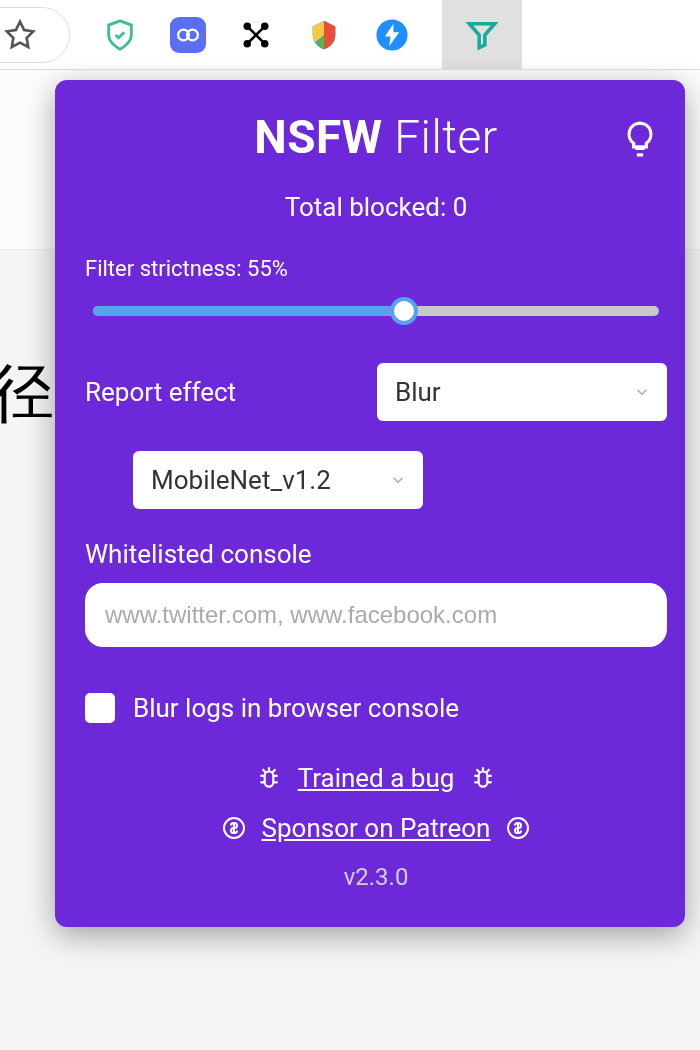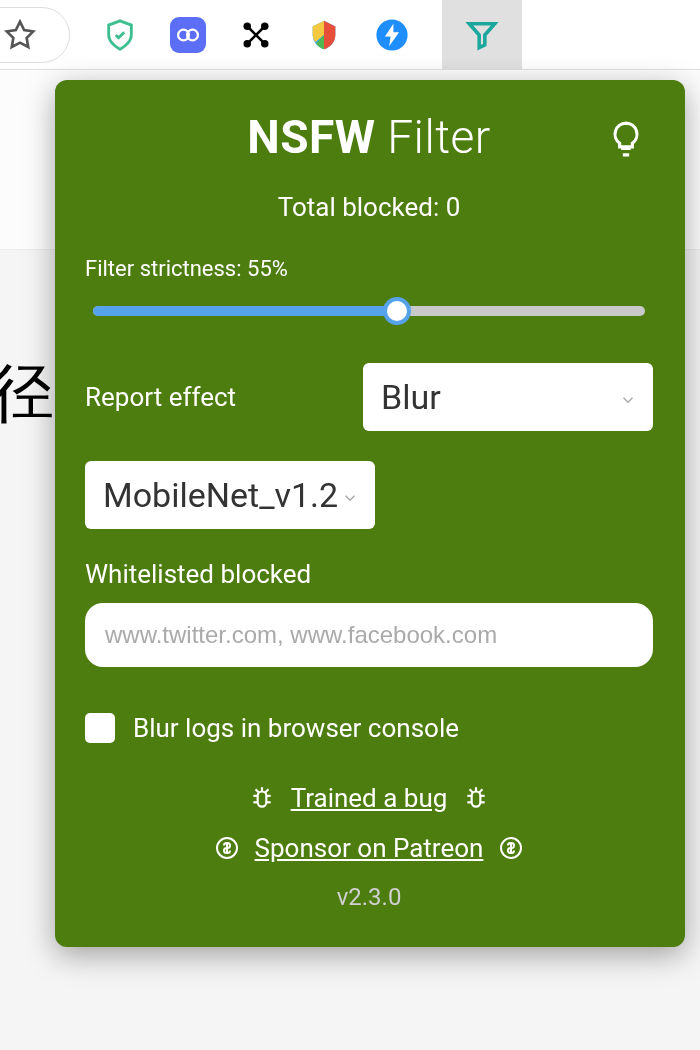--- a/index.html
+++ b/index.html
@@ -72,23 +72,23 @@
       left: -10px;
       font-size: 64px;
       color: #000;
     }
     .popup {
       position: absolute;
       top: 80px;
       left: 55px;
       right: 0;
       width: 630px;
-      background: #4d7c0f;
+      background: #6d28d9;
       border-radius: 12px;
-      padding: 30px 32px 36px 30px;
+      padding: 30px 18px 36px 30px;
       box-shadow: 0 8px 30px rgba(0,0,0,0.35);
       color: #fff;
     }
     .popup-header {
       position: relative;
       text-align: center;
       margin-bottom: 28px;
     }
     .popup-title {
       font-size: 46px;
@@ -151,23 +151,24 @@
       margin-bottom: 30px;
     }
     .form-row label {
       font-size: 26px;
     }
     .select {
       background: #fff;
       color: #333;
       border-radius: 6px;
       padding: 14px 48px 14px 18px;
-      font-size: 34px;
+      font-size: 26px;
       width: 290px;
       position: relative;
+      margin-left: 48px;
     }
     .select-caret {
       position: absolute;
       right: 16px;
       top: 50%;
       transform: translateY(-50%);
       color: #999;
     }
     .whitelist-label {
       font-size: 26px;
@@ -320,21 +321,21 @@
     <div class="select">
       <span>MobileNet_v1.2</span>
       <span class="select-caret">
         <svg width="18" height="18" viewBox="0 0 24 24" fill="none" stroke="#aaa" stroke-width="2">
             <polyline points="6 9 12 15 18 9"></polyline>
           </svg>
       </span>
     </div>
   </div>
 
-  <p class="whitelist-label">Whitelisted blocked</p>
+  <p class="whitelist-label">Whitelisted console</p>
   <input class="whitelist-input" type="text" placeholder="www.twitter.com, www.facebook.com" style="">
 
   <div class="checkbox-row">
     <div class="checkbox"></div>
     <span class="checkbox-label">Blur logs in browser console</span>
   </div>
 
   <div class="link-row">
     <svg width="26" height="26" viewBox="0 0 24 24" fill="none" stroke="#fff" stroke-width="2">
         <rect x="8" y="6" width="8" height="14" rx="4"></rect>

